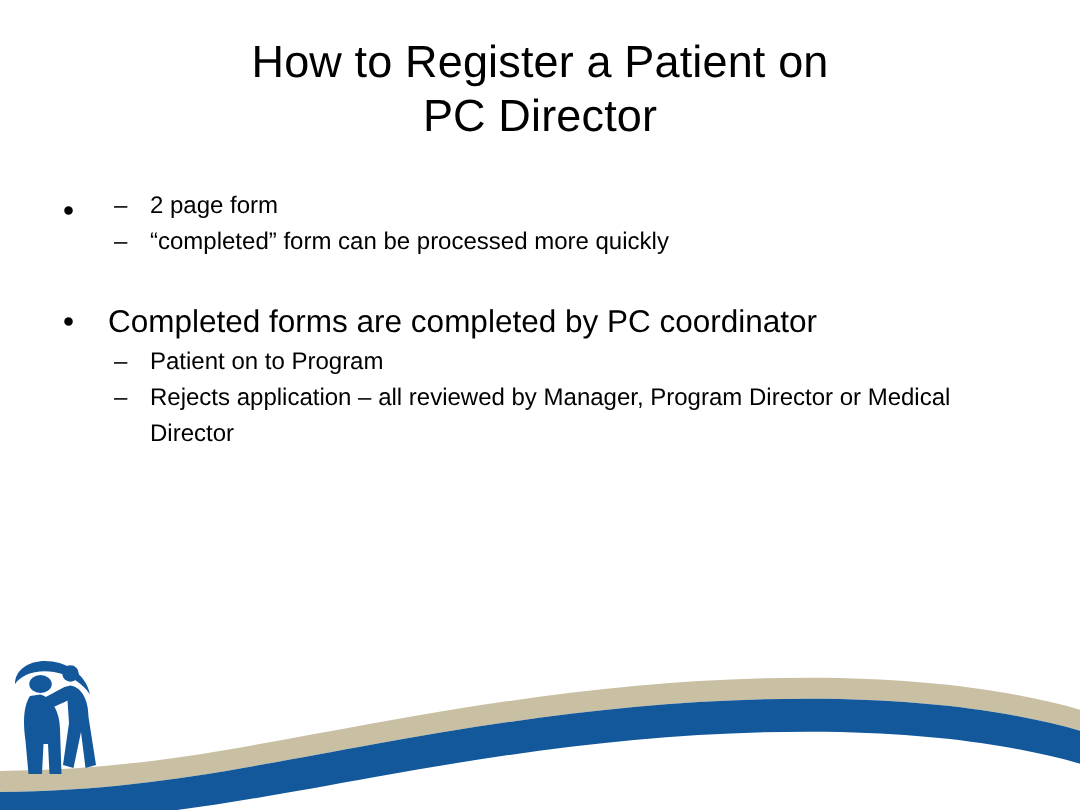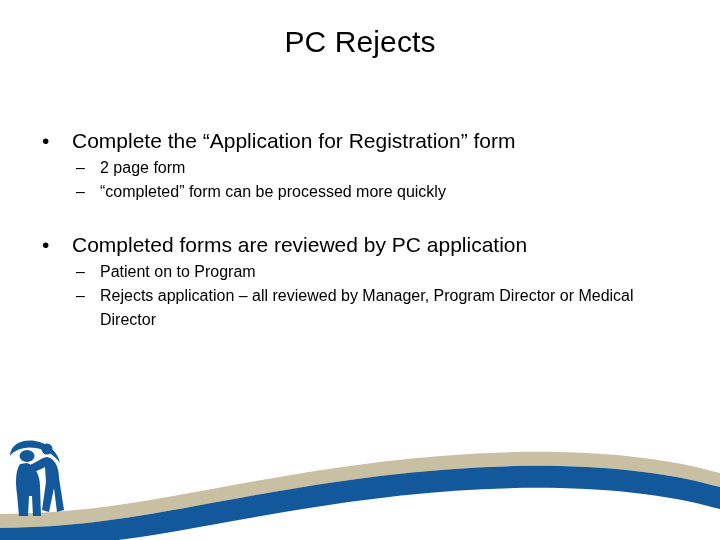--- a/index.html
+++ b/index.html
@@ -101,46 +101,46 @@
     height: 82px;
     pointer-events: none;
   }
 </style>
 </head>
 <body>
 
 <div class="slide">
 
   <div class="title-block">
-    <div class="title-line">PC Rejects</div>
+    <div class="title-line">How to Register a Patient on</div>
+    <div class="title-line">PC Director</div>
   </div>
 
   <div class="body-block">
 
     <div class="group">
       <div class="bullet-l1">
         <span class="marker">•</span>
-        <span>Complete the “Application for Registration” form</span>
       </div>
       <div class="bullet-l2">
         <span class="marker">–</span>
         <span>2 page form</span>
       </div>
       <div class="bullet-l2">
         <span class="marker">–</span>
         <span>“completed” form can be processed more quickly</span>
       </div>
     </div>
 
     <div class="group-gap"></div>
 
     <div class="group">
       <div class="bullet-l1">
         <span class="marker">•</span>
-        <span>Completed forms are reviewed by PC application</span>
+        <span>Completed forms are completed by PC coordinator</span>
       </div>
       <div class="bullet-l2">
         <span class="marker">–</span>
         <span>Patient on to Program</span>
       </div>
       <div class="bullet-l2">
         <span class="marker">–</span>
         <span>Rejects application – all reviewed by Manager, Program Director or Medical Director</span>
       </div>
     </div>

